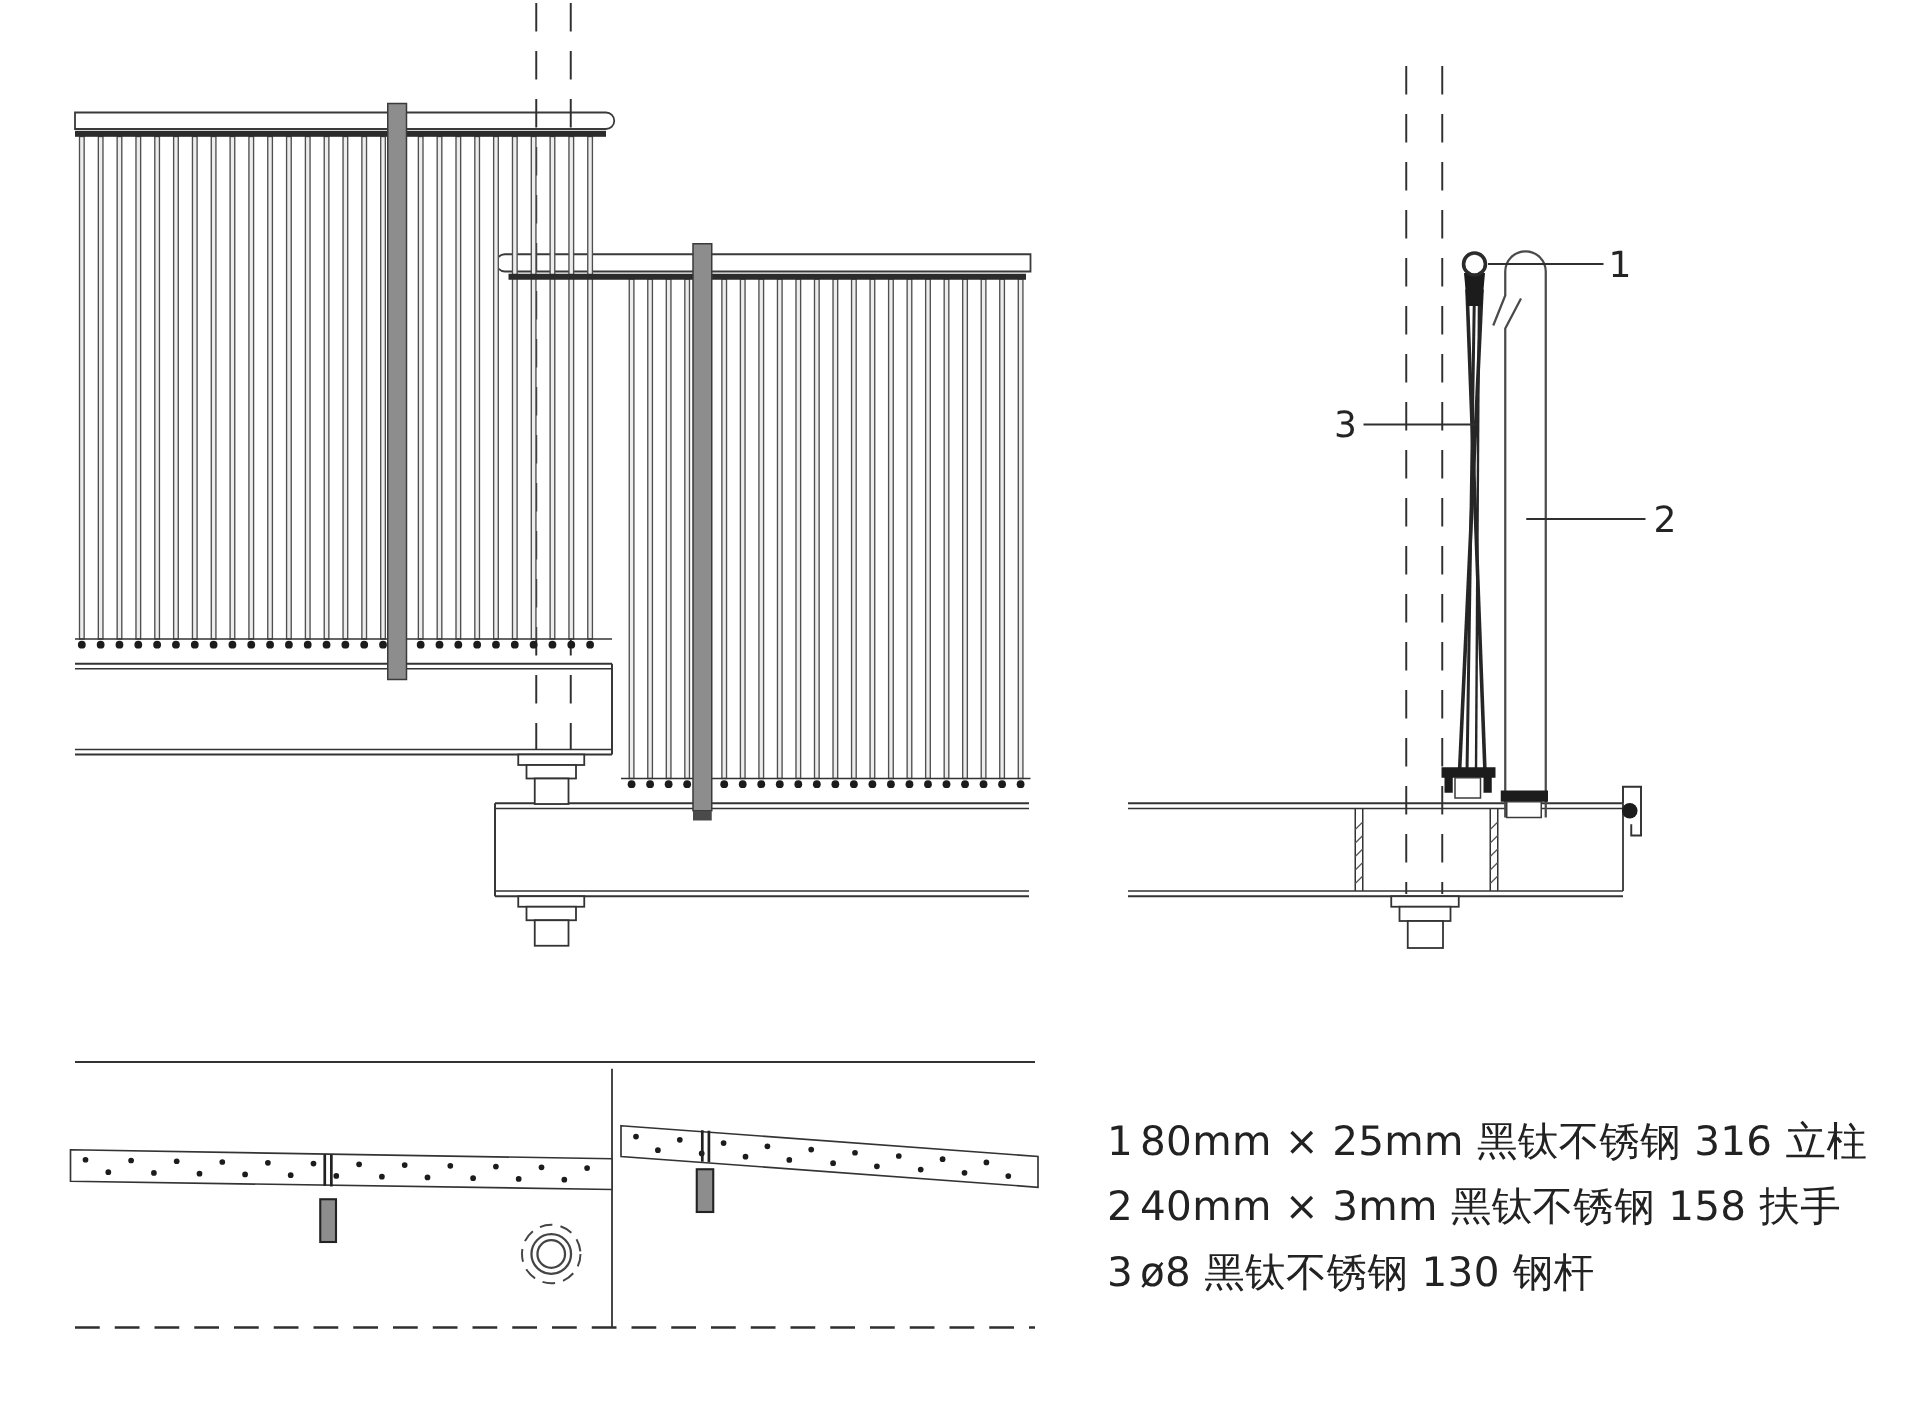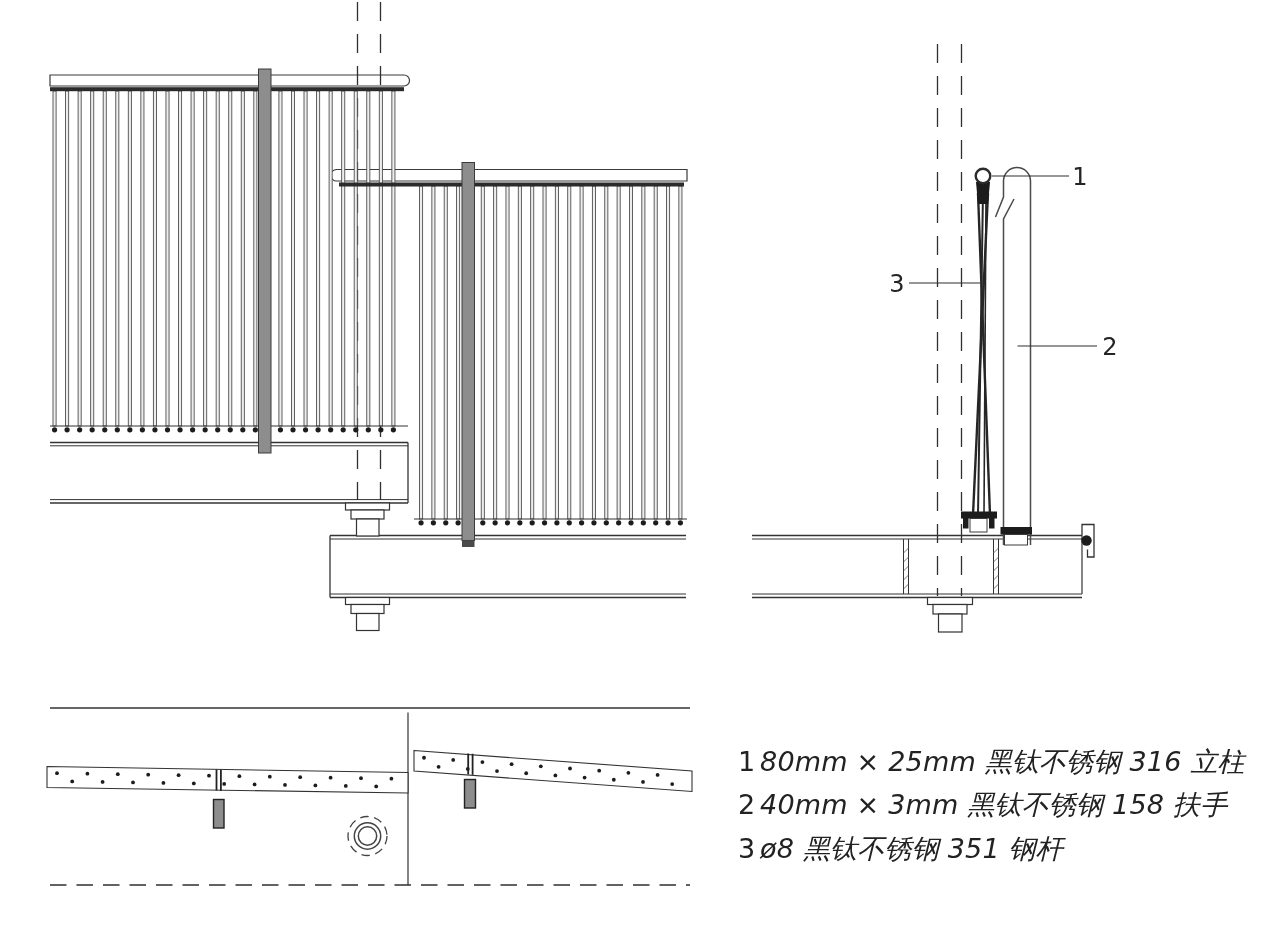--- a/index.html
+++ b/index.html
@@ -4,21 +4,21 @@
 <style>
   html,body{margin:0;padding:0;background:#ffffff;}
   body{width:1280px;height:951px;position:relative;overflow:hidden;
        font-family:"DejaVu Sans","Liberation Sans",sans-serif;}
   #stage{position:absolute;left:0;top:0;width:1280px;height:951px;}
   svg{display:block;}
   .legend{position:absolute;left:738px;top:746px;color:#222;}
   .legend-row{position:absolute;left:0;display:flex;align-items:flex-start;
               font-size:27px;line-height:31px;white-space:nowrap;}
   .legend-num{width:22px;flex:0 0 22px;}
-  .legend-text{letter-spacing:0.2px;font-style:italic;}
+  .legend-text{letter-spacing:0.2px;}
   .r1{top:0px;} .r2{top:43px;} .r3{top:87px;}
 </style>
 </head>
 <body>
 
 <div id="stage">
 <svg id="dwg" width="1280" height="951" viewBox="0 0 1280 951" stroke-linecap="butt" fill="none">
 
   <g stroke="#333">
 
@@ -331,15 +331,15 @@
   <div class="legend-row r1">
     <span class="legend-num">1</span>
     <span class="legend-text">80mm × 25mm 黑钛不锈钢 316 立柱</span>
   </div>
   <div class="legend-row r2">
     <span class="legend-num">2</span>
     <span class="legend-text">40mm × 3mm 黑钛不锈钢 158 扶手</span>
   </div>
   <div class="legend-row r3">
     <span class="legend-num">3</span>
-    <span class="legend-text">ø8 黑钛不锈钢 351 钢杆</span>
+    <span class="legend-text">ø8 黑钛不锈钢 130 钢杆</span>
   </div>
 </div>
 
 </body></html>

